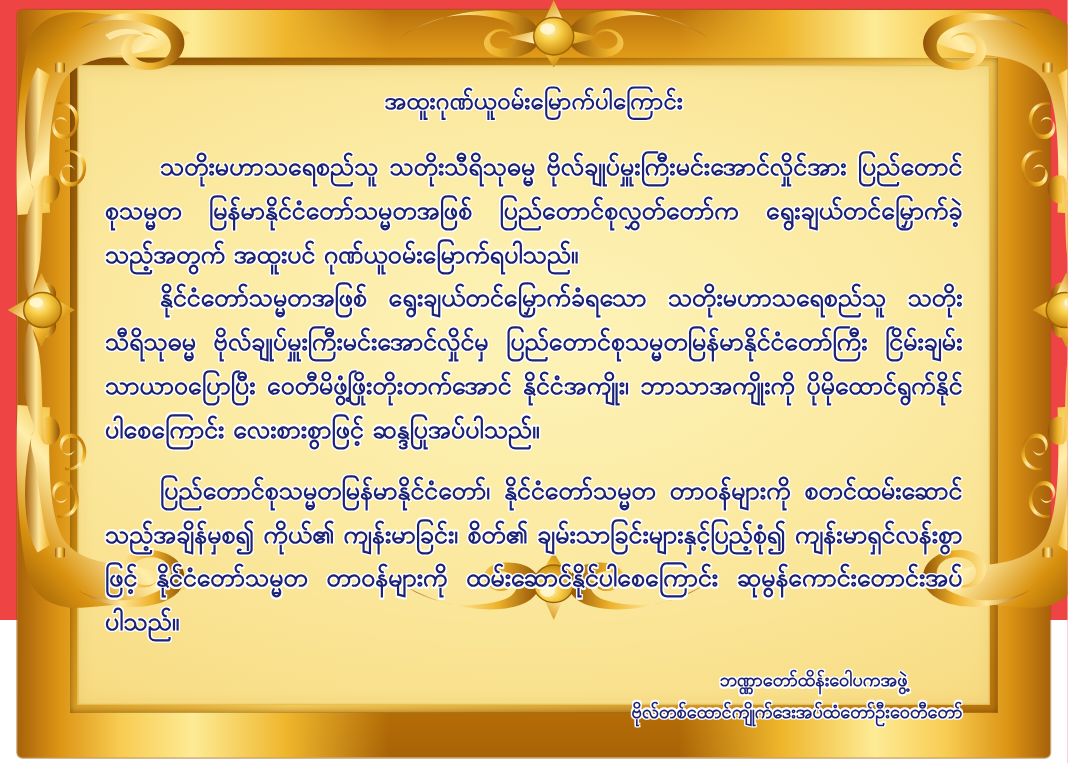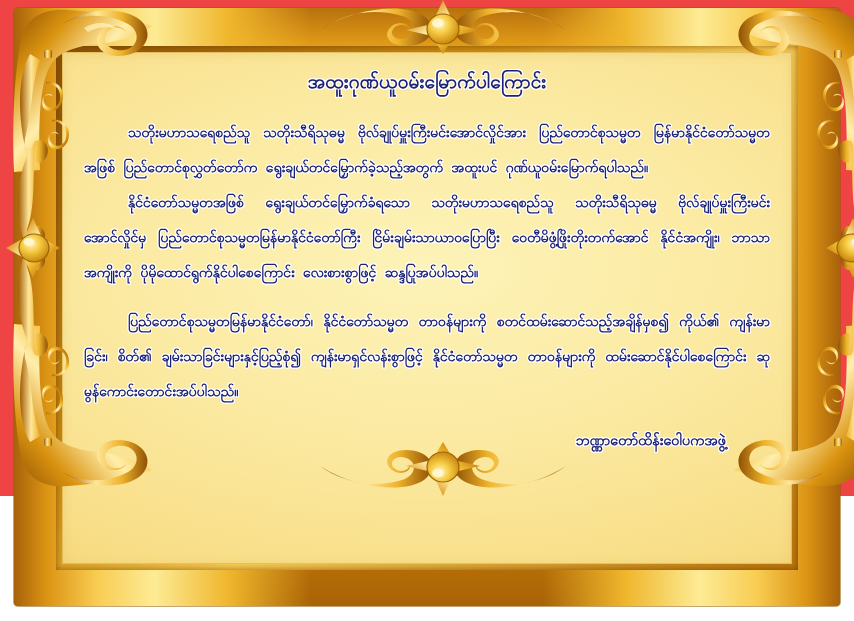--- a/index.html
+++ b/index.html
@@ -138,27 +138,26 @@
 
   #doc-title {
     text-align: center;
     font-size: 19px;
     line-height: 26px;
     margin: 8px 0 0 0;
     letter-spacing: 0.2px;
   }
 
   .para {
-    font-size: 14px;
+    font-size: 20px;
     line-height: 35px;
     text-align: justify;
     text-justify: inter-word;
     margin: 0;
     text-indent: 44px;
-    font-family: Liberation Mono, monospace;
   }
   #para-1 { margin-top: 22px; }
   #para-2 { }
   #para-3 { margin-top: 14px; }
 
   .sign-block {
     margin-top: 18px;
     text-align: right;
     font-size: 14.5px;
     line-height: 25px;
@@ -328,16 +327,17 @@
     <h1 id="doc-title" class="mm-text">အထူးဂုဏ်ယူဝမ်းမြောက်ပါကြောင်း</h1>
 
     <p id="para-1" class="para mm-text">သတိုးမဟာသရေစည်သူ သတိုးသီရိသုဓမ္မ ဗိုလ်ချုပ်မှူးကြီးမင်းအောင်လှိုင်အား ပြည်တောင်စုသမ္မတ မြန်မာနိုင်ငံတော်သမ္မတအဖြစ် ပြည်တောင်စုလွှတ်တော်က ရွေးချယ်တင်မြှောက်ခဲ့သည့်အတွက် အထူးပင် ဂုဏ်ယူဝမ်းမြောက်ရပါသည်။</p>
 
     <p id="para-2" class="para mm-text">နိုင်ငံတော်သမ္မတအဖြစ် ရွေးချယ်တင်မြှောက်ခံရသော သတိုးမဟာသရေစည်သူ သတိုးသီရိသုဓမ္မ ဗိုလ်ချုပ်မှူးကြီးမင်းအောင်လှိုင်မှ ပြည်တောင်စုသမ္မတမြန်မာနိုင်ငံတော်ကြီး ငြိမ်းချမ်းသာယာဝပြောပြီး ဝေတီမိဖွံ့ဖြိုးတိုးတက်အောင် နိုင်ငံအကျိုး၊ ဘာသာအကျိုးကို ပိုမိုထောင်ရွက်နိုင်ပါစေကြောင်း လေးစားစွာဖြင့် ဆန္ဒပြုအပ်ပါသည်။</p>
 
     <p id="para-3" class="para mm-text">ပြည်တောင်စုသမ္မတမြန်မာနိုင်ငံတော်၊ နိုင်ငံတော်သမ္မတ တာဝန်များကို စတင်ထမ်းဆောင်သည့်အချိန်မှစ၍ ကိုယ်၏ ကျန်းမာခြင်း၊ စိတ်၏ ချမ်းသာခြင်းများနှင့်ပြည့်စုံ၍ ကျန်းမာရှင်လန်းစွာဖြင့် နိုင်ငံတော်သမ္မတ တာဝန်များကို ထမ်းဆောင်နိုင်ပါစေကြောင်း ဆုမွန်ကောင်းတောင်းအပ်ပါသည်။</p>
 
     <div class="sign-block mm-text">
       <span id="sign-line-1" class="sign-line">ဘဏ္ဏာတော်ထိန်းဝေါပကအဖွဲ့</span>
+      <span id="sign-line-2" class="sign-line">ဗိုလ်တစ်ထောင်ကျိုက်ဒေးအပ်ထံတော်ဦးဝေတီတော်</span>
     </div>
 
   </div>
 </div>
 
 </body></html>

